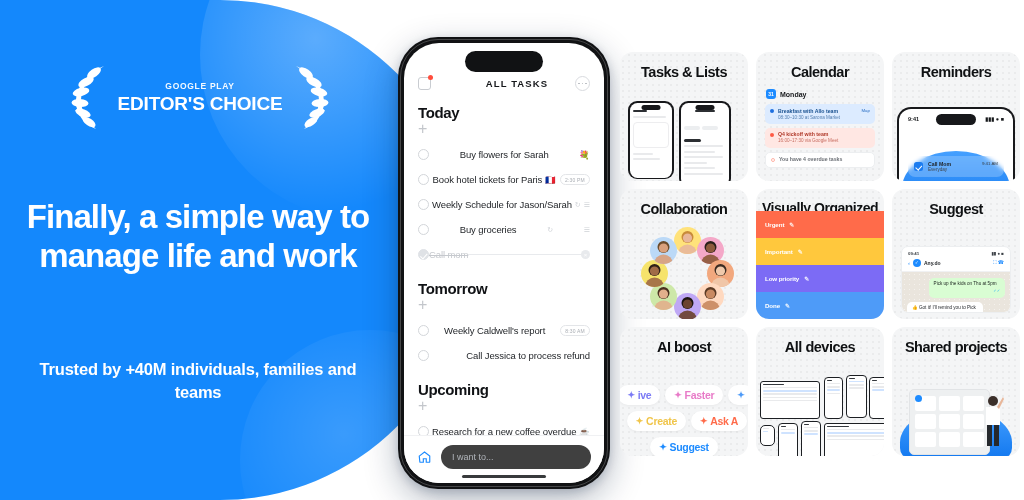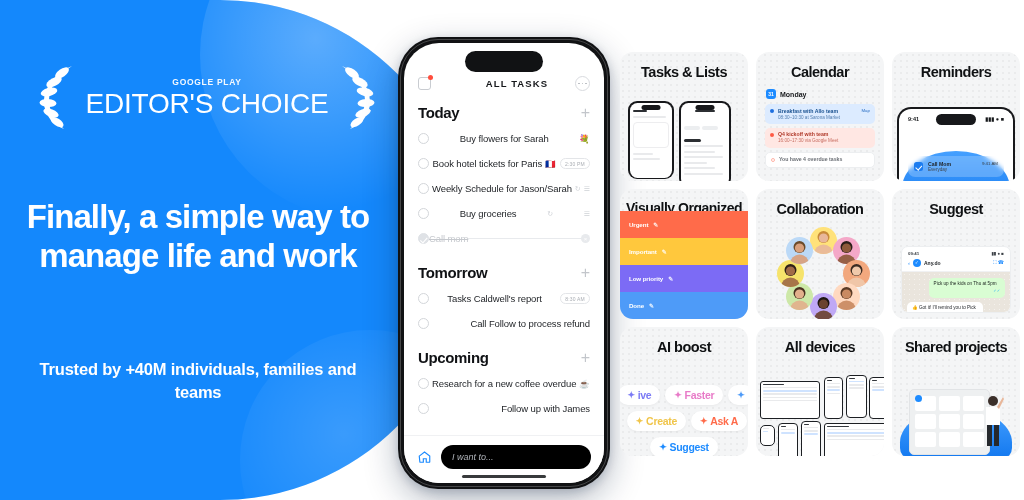--- a/index.html
+++ b/index.html
@@ -33,32 +33,32 @@
   }
   .blue-shape .noise {
     position: absolute; inset: 0;
     background-image: radial-gradient(rgba(255,255,255,0.10) 0.6px, transparent 0.7px);
     background-size: 4px 4px;
     opacity: .55;
   }
 
   
   .badge {
-    position: absolute; left: 7px; top: 62px; width: 400px;
+    position: absolute; left: 0; top: 62px; width: 400px;
     display: flex; align-items: center; justify-content: center; gap: 6px;
     color: #fff;
   }
   .laurel { width: 46px; height: 70px; flex: 0 0 auto; }
   .badge-text { text-align: center; padding: 0 2px; }
   .badge-gp {
     font-size: 8.5px; letter-spacing: .7px; font-weight: 700;
     opacity: .95; margin-bottom: 3px;
   }
   .badge-ec {
-    font-size: 28px; font-weight: 400; letter-spacing: -0.2px; line-height: 1;
+    font-size: 19px; font-weight: 700; letter-spacing: -0.2px; line-height: 1;
   }
 
   
   .headline {
     position: absolute; left: 0; top: 198px; width: 396px;
     color: #fff; text-align: center;
     font-size: 33px; font-weight: 800; line-height: 1.18;
     letter-spacing: -0.9px;
     padding: 0 14px;
   }
@@ -101,22 +101,23 @@
     border: 1.4px solid #c9ccd1; border-radius: 3px; }
   .sq-icon i { position: absolute; right: -3px; top: -3px; width: 5px; height: 5px;
     border-radius: 50%; background: #ff4d3d; display: block; }
   .dots-icon {
     width: 15px; height: 15px; border: 1.2px solid #d8dade; border-radius: 50%;
     display: flex; align-items: center; justify-content: center; gap: 1.4px;
   }
   .dots-icon b { width: 1.8px; height: 1.8px; border-radius: 50%; background: #b4b8bd; display: block; }
 
   .sec-head {
-    display: flex; align-items: flex-end; justify-content: space-between;
+    display: flex; align-items: flex-start; justify-content: space-between;
     padding: 13px 14px 5px 14px;
+    flex-direction: column;
   }
   .sec-title { font-size: 15px; font-weight: 800; color: #101215; letter-spacing: -0.35px; }
   .plus { color: #c3c6cb; font-size: 16px; font-weight: 400; line-height: 1; }
 
   .task {
     display: flex; align-items: center; 
     padding: 7px 14px; min-height: 24px; justify-content: space-between;
   }
   .circle {
     width: 11px; height: 11px; border-radius: 50%;
@@ -142,23 +143,23 @@
   }
 
   .phone-bottom {
     position: absolute; left: 0; right: 0; bottom: 0;
     display: flex; align-items: center; gap: 9px;
     padding: 9px 13px 14px 13px; background: #fff;
     border-top: 1px solid #f0f1f3;
   }
   .home-ico { width: 15px; height: 14px; flex: 0 0 auto; }
   .wantto {
-    flex: 1; height: 24px; border-radius: 14px; background: #000000;
+    flex: 1; height: 24px; border-radius: 14px; background: #404040;
     display: flex; align-items: center; padding: 0 11px;
-    font-size: 9px; color: #b0b4ba; font-style: italic;
+    font-size: 9px; color: #b0b4ba;
   }
   .home-bar {
     position: absolute; left: 50%; transform: translateX(-50%); bottom: 5px;
     width: 84px; height: 3px; border-radius: 3px; background: #15171a; opacity: .85;
   }
 
   
   .grid {
     position: absolute; left: 620px; top: 52px;
     width: 400px; height: 404px;
@@ -412,26 +413,26 @@
             <span class="task-txt">Call mom</span>
             <span class="strike-line"></span>
             <span class="xmark">×</span>
           </div>
           <div class="sec-head">
             <div class="sec-title">Tomorrow</div>
             <div class="plus">+</div>
           </div>
           <div class="task">
             <span class="circle"></span>
-            <span class="task-txt">Tasks Caldwell's report</span>
+            <span class="task-txt">Weekly Caldwell's report</span>
             <span class="time-chip">8:30 AM</span>
           </div>
           <div class="task">
             <span class="circle"></span>
-            <span class="task-txt">Call Follow to process refund</span>
+            <span class="task-txt">Call Jessica to process refund</span>
           </div>
           <div class="sec-head">
             <div class="sec-title">Upcoming</div>
             <div class="plus">+</div>
           </div>
           <div class="task">
             <span class="circle"></span>
             <span class="task-txt">Research for a new coffee overdue</span>
             <span class="emoji">☕</span>
           </div>
@@ -529,45 +530,20 @@
               <div class="rem-t2">Everyday</div>
             </div>
             <div class="rem-time">9:41 AM</div>
           </div>
         </div>
       </div>
     </div>
 
     <div class="card">
       <div class="dotgrid"></div>
-      <div class="card-title two">Visually Organized</div>
-      <div class="card-body">
-        <div class="bands" id="bands">
-            <div class="band" style="background: rgb(255, 107, 74);">
-              <span>Urgent</span>
-              <span class="pen">✎</span>
-            </div>
-            <div class="band" style="background: rgb(255, 200, 61);">
-              <span>Important</span>
-              <span class="pen">✎</span>
-            </div>
-            <div class="band" style="background: rgb(124, 107, 245);">
-              <span>Low priority</span>
-              <span class="pen">✎</span>
-            </div>
-            <div class="band" style="background: rgb(78, 155, 248);">
-              <span>Done</span>
-              <span class="pen">✎</span>
-            </div>
-          </div>
-      </div>
-    </div>
-
-    <div class="card">
-      <div class="dotgrid"></div>
       <div class="card-title">Collaboration</div>
       <div class="card-body">
         <div class="collab" id="collab">
             <div class="av" style="left: 53.5px; top: 9.5px; background: rgb(255, 226, 122);">
               <svg class="face" viewBox="0 0 27 27">
                 <circle cx="13.5" cy="10" r="6" fill="#c88a3a"></circle>
                 <circle cx="13.5" cy="11" r="4.6" fill="#e8b79a"></circle>
                 <path d="M4 27 a9.5 9.5 0 0 1 19 0 Z" fill="#e8b79a" opacity="0.92"></path>
               </svg>
             </div>
@@ -612,20 +588,45 @@
                 <circle cx="13.5" cy="11" r="4.6" fill="#a06b47"></circle>
                 <path d="M4 27 a9.5 9.5 0 0 1 19 0 Z" fill="#a06b47" opacity="0.92"></path>
               </svg>
             </div>
             <div class="av" style="left: 30.1655px; top: 19.1655px; background: rgb(187, 217, 247);">
               <svg class="face" viewBox="0 0 27 27">
                 <circle cx="13.5" cy="10" r="6" fill="#6b4b2a"></circle>
                 <circle cx="13.5" cy="11" r="4.6" fill="#d9a07c"></circle>
                 <path d="M4 27 a9.5 9.5 0 0 1 19 0 Z" fill="#d9a07c" opacity="0.92"></path>
               </svg>
+            </div>
+          </div>
+      </div>
+    </div>
+
+    <div class="card">
+      <div class="dotgrid"></div>
+      <div class="card-title two">Visually Organized</div>
+      <div class="card-body">
+        <div class="bands" id="bands">
+            <div class="band" style="background: rgb(255, 107, 74);">
+              <span>Urgent</span>
+              <span class="pen">✎</span>
+            </div>
+            <div class="band" style="background: rgb(255, 200, 61);">
+              <span>Important</span>
+              <span class="pen">✎</span>
+            </div>
+            <div class="band" style="background: rgb(124, 107, 245);">
+              <span>Low priority</span>
+              <span class="pen">✎</span>
+            </div>
+            <div class="band" style="background: rgb(78, 155, 248);">
+              <span>Done</span>
+              <span class="pen">✎</span>
             </div>
           </div>
       </div>
     </div>
 
     <div class="card">
       <div class="dotgrid"></div>
       <div class="card-title">Suggest</div>
       <div class="card-body">
         <div class="wa">

